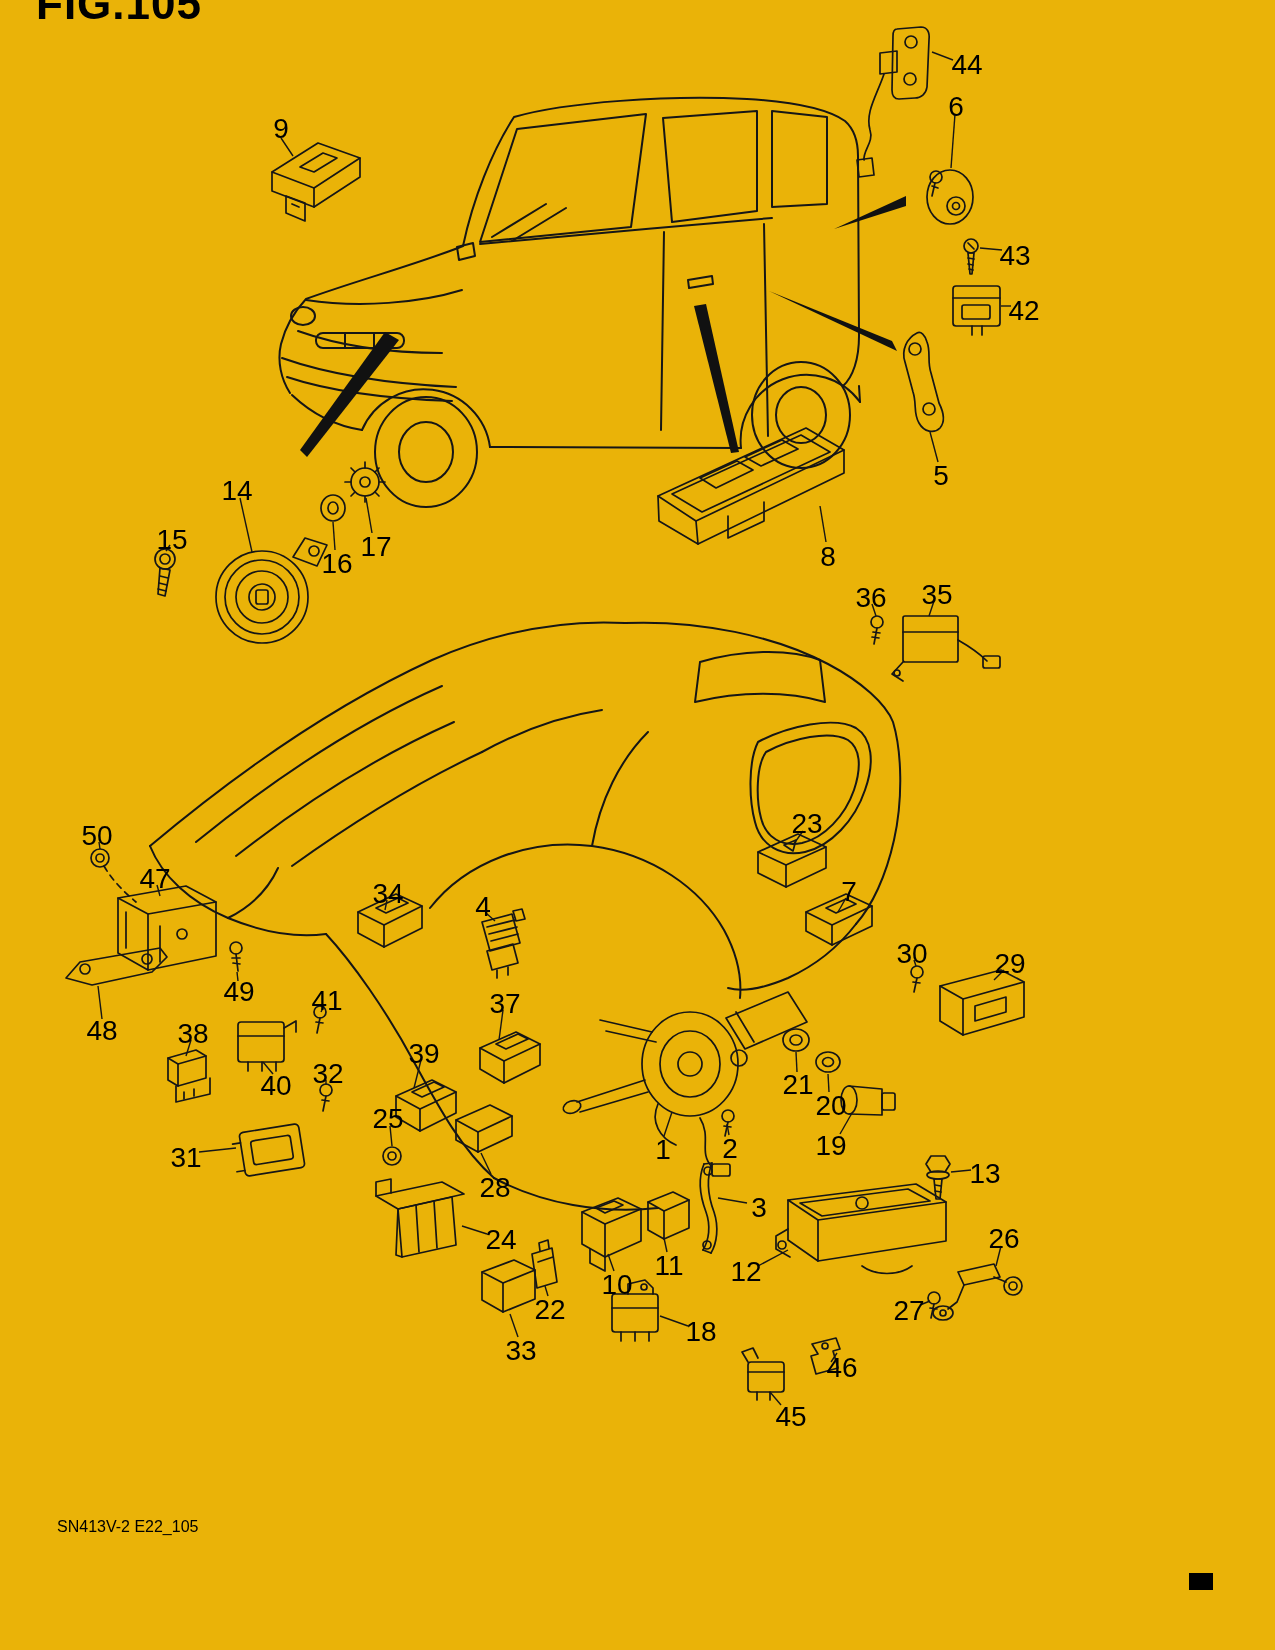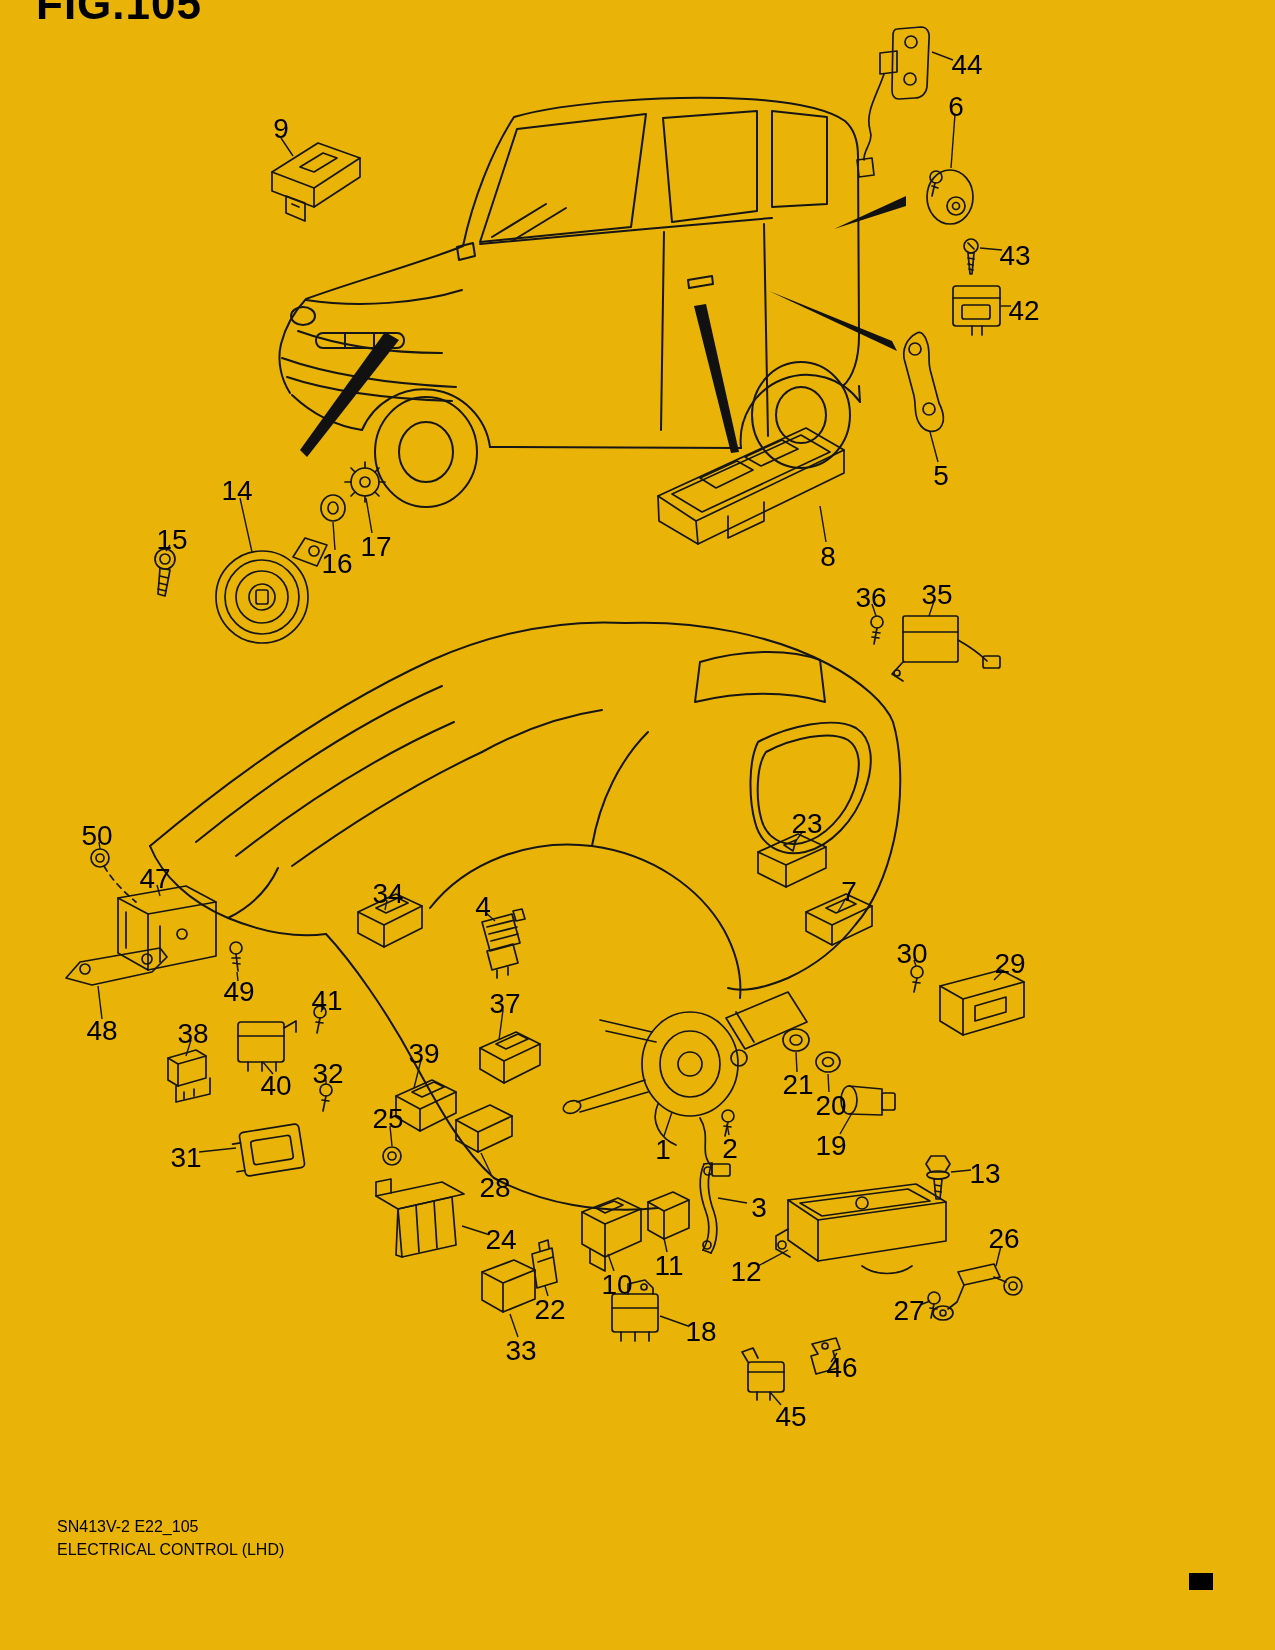--- a/index.html
+++ b/index.html
@@ -532,17 +532,16 @@
         <text x="701" y="1341" class="callout">18</text>
         <line x1="831" y1="1362" x2="837" y2="1353" class="leader"></line>
         <text x="842" y="1377" class="callout">46</text>
         <line x1="781" y1="1405" x2="770" y2="1392" class="leader"></line>
         <text x="791" y="1426" class="callout">45</text>
       </g>
   </svg>
 
   <div class="footer">
     <div>SN413V-2 E22_105</div>
-    <div>ELECTRICAL CONTROL (LHD)</div>
   </div>
 
   <div class="corner-mark"></div>
 </div>
 
 </body></html>

